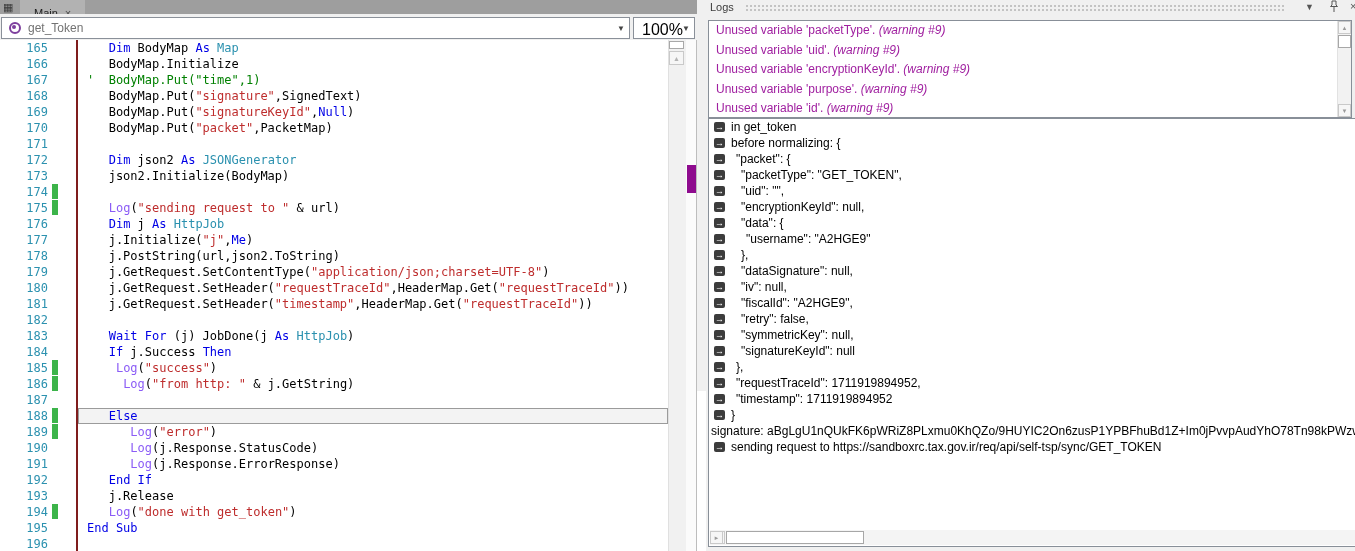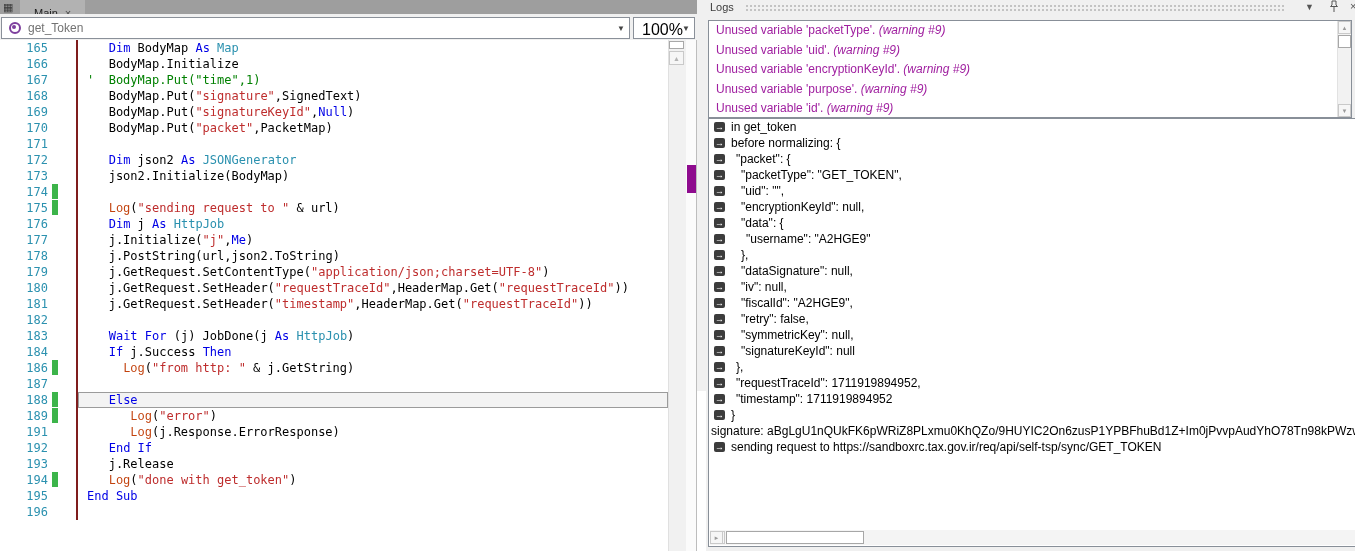--- a/index.html
+++ b/index.html
@@ -34,21 +34,21 @@
   #resume-icon { left:2px; top:328px; width:15px; height:16px; color:#3c3c3c; font-size:14px;
                  font-weight:bold; line-height:16px; }
   .crow { display:flex; height:16px; font-family:"DejaVu Sans Mono", monospace; font-size:12px;
           line-height:16px; white-space:pre; }
   .lnum { width:50px; text-align:right; padding-right:2px; color:#2B91AF; flex:0 0 auto; }
   .chbar { width:6px; height:15px; margin-left:2px; flex:0 0 auto; }
   .chbar.on { background:#3CB44A; }
   .ctext { flex:1 1 auto; margin-left:18px; border-left:2px solid #7f1d1d; padding-left:9px; color:#000; }
   .crow.cur .ctext { background:#f3f3f3; box-shadow:inset 0 0 0 1px #9b9b9b; }
   .t-kw { color:#0000E6; } .t-typ { color:#2B91AF; } .t-str { color:#BE2D2D; }
-  .t-com { color:#008000; } .t-log { color:#c2410c;font-family:Liberation Mono, monospace; } .t-pln { color:#000; }
+  .t-com { color:#008000; } .t-log { color:#8b5cf6; } .t-pln { color:#000; }
 
   
   #v-scrollbar { left:668px; top:40px; width:18px; height:511px; background:#f1f1f1;
                  border-left:1px solid #e0e0e0; }
   #split-gripper { left:669px; top:41px; width:15px; height:8px; background:#fff; border:1px solid #a8a8a8; }
   #scroll-up-btn { left:669px; top:51px; width:15px; height:14px; background:#f6f6f6; border:1px solid #c9c9c9;
                    color:#b4b4b4; font-size:7px; text-align:center; line-height:13px; }
   #marker-ribbon { left:686px; top:40px; width:11px; height:511px; background:#fbfbfb;
                    border-right:1px solid #bdbdbd; }
   #purple-marker { left:687px; top:165px; width:9px; height:28px; background:#8E0B8E; }
@@ -133,24 +133,26 @@
         <div class="crow"><span class="lnum">175</span><span class="chbar on"></span><span class="ctext"><span class="t-pln">   </span><span class="t-log">Log</span><span class="t-pln">(</span><span class="t-str">"sending request to "</span><span class="t-pln"> &amp; url)</span></span></div>
         <div class="crow"><span class="lnum">176</span><span class="chbar"></span><span class="ctext"><span class="t-pln">   </span><span class="t-kw">Dim</span><span class="t-pln"> j </span><span class="t-kw">As</span><span class="t-typ"> HttpJob</span></span></div>
         <div class="crow"><span class="lnum">177</span><span class="chbar"></span><span class="ctext"><span class="t-pln">   j.Initialize(</span><span class="t-str">"j"</span><span class="t-pln">,</span><span class="t-kw">Me</span><span class="t-pln">)</span></span></div>
         <div class="crow"><span class="lnum">178</span><span class="chbar"></span><span class="ctext"><span class="t-pln">   j.PostString(url,json2.ToString)</span></span></div>
         <div class="crow"><span class="lnum">179</span><span class="chbar"></span><span class="ctext"><span class="t-pln">   j.GetRequest.SetContentType(</span><span class="t-str">"application/json;charset=UTF-8"</span><span class="t-pln">)</span></span></div>
         <div class="crow"><span class="lnum">180</span><span class="chbar"></span><span class="ctext"><span class="t-pln">   j.GetRequest.SetHeader(</span><span class="t-str">"requestTraceId"</span><span class="t-pln">,HeaderMap.Get(</span><span class="t-str">"requestTraceId"</span><span class="t-pln">))</span></span></div>
         <div class="crow"><span class="lnum">181</span><span class="chbar"></span><span class="ctext"><span class="t-pln">   j.GetRequest.SetHeader(</span><span class="t-str">"timestamp"</span><span class="t-pln">,HeaderMap.Get(</span><span class="t-str">"requestTraceId"</span><span class="t-pln">))</span></span></div>
         <div class="crow"><span class="lnum">182</span><span class="chbar"></span><span class="ctext"></span></div>
         <div class="crow"><span class="lnum">183</span><span class="chbar"></span><span class="ctext"><span class="t-pln">   </span><span class="t-kw">Wait For</span><span class="t-pln"> (j) JobDone(j </span><span class="t-kw">As</span><span class="t-typ"> HttpJob</span><span class="t-pln">)</span></span></div>
         <div class="crow"><span class="lnum">184</span><span class="chbar"></span><span class="ctext"><span class="t-pln">   </span><span class="t-kw">If</span><span class="t-pln"> j.Success </span><span class="t-kw">Then</span></span></div>
+        <div class="crow"><span class="lnum">185</span><span class="chbar on"></span><span class="ctext"><span class="t-pln">    </span><span class="t-log">Log</span><span class="t-pln">(</span><span class="t-str">"success"</span><span class="t-pln">)</span></span></div>
         <div class="crow"><span class="lnum">186</span><span class="chbar on"></span><span class="ctext"><span class="t-pln">     </span><span class="t-log">Log</span><span class="t-pln">(</span><span class="t-str">"from http: "</span><span class="t-pln"> &amp; j.GetString)</span></span></div>
         <div class="crow"><span class="lnum">187</span><span class="chbar"></span><span class="ctext"></span></div>
         <div class="crow cur"><span class="lnum">188</span><span class="chbar on"></span><span class="ctext"><span class="t-pln">   </span><span class="t-kw">Else</span></span></div>
         <div class="crow"><span class="lnum">189</span><span class="chbar on"></span><span class="ctext"><span class="t-pln">      </span><span class="t-log">Log</span><span class="t-pln">(</span><span class="t-str">"error"</span><span class="t-pln">)</span></span></div>
+        <div class="crow"><span class="lnum">190</span><span class="chbar"></span><span class="ctext"><span class="t-pln">      </span><span class="t-log">Log</span><span class="t-pln">(j.Response.StatusCode)</span></span></div>
         <div class="crow"><span class="lnum">191</span><span class="chbar"></span><span class="ctext"><span class="t-pln">      </span><span class="t-log">Log</span><span class="t-pln">(j.Response.ErrorResponse)</span></span></div>
         <div class="crow"><span class="lnum">192</span><span class="chbar"></span><span class="ctext"><span class="t-pln">   </span><span class="t-kw">End If</span></span></div>
         <div class="crow"><span class="lnum">193</span><span class="chbar"></span><span class="ctext"><span class="t-pln">   j.Release</span></span></div>
         <div class="crow"><span class="lnum">194</span><span class="chbar on"></span><span class="ctext"><span class="t-pln">   </span><span class="t-log">Log</span><span class="t-pln">(</span><span class="t-str">"done with get_token"</span><span class="t-pln">)</span></span></div>
         <div class="crow"><span class="lnum">195</span><span class="chbar"></span><span class="ctext"><span class="t-kw">End Sub</span></span></div>
         <div class="crow"><span class="lnum">196</span><span class="chbar"></span><span class="ctext"></span></div>
       </div>
   </div>
 
   <div class="abs" id="v-scrollbar"></div>

